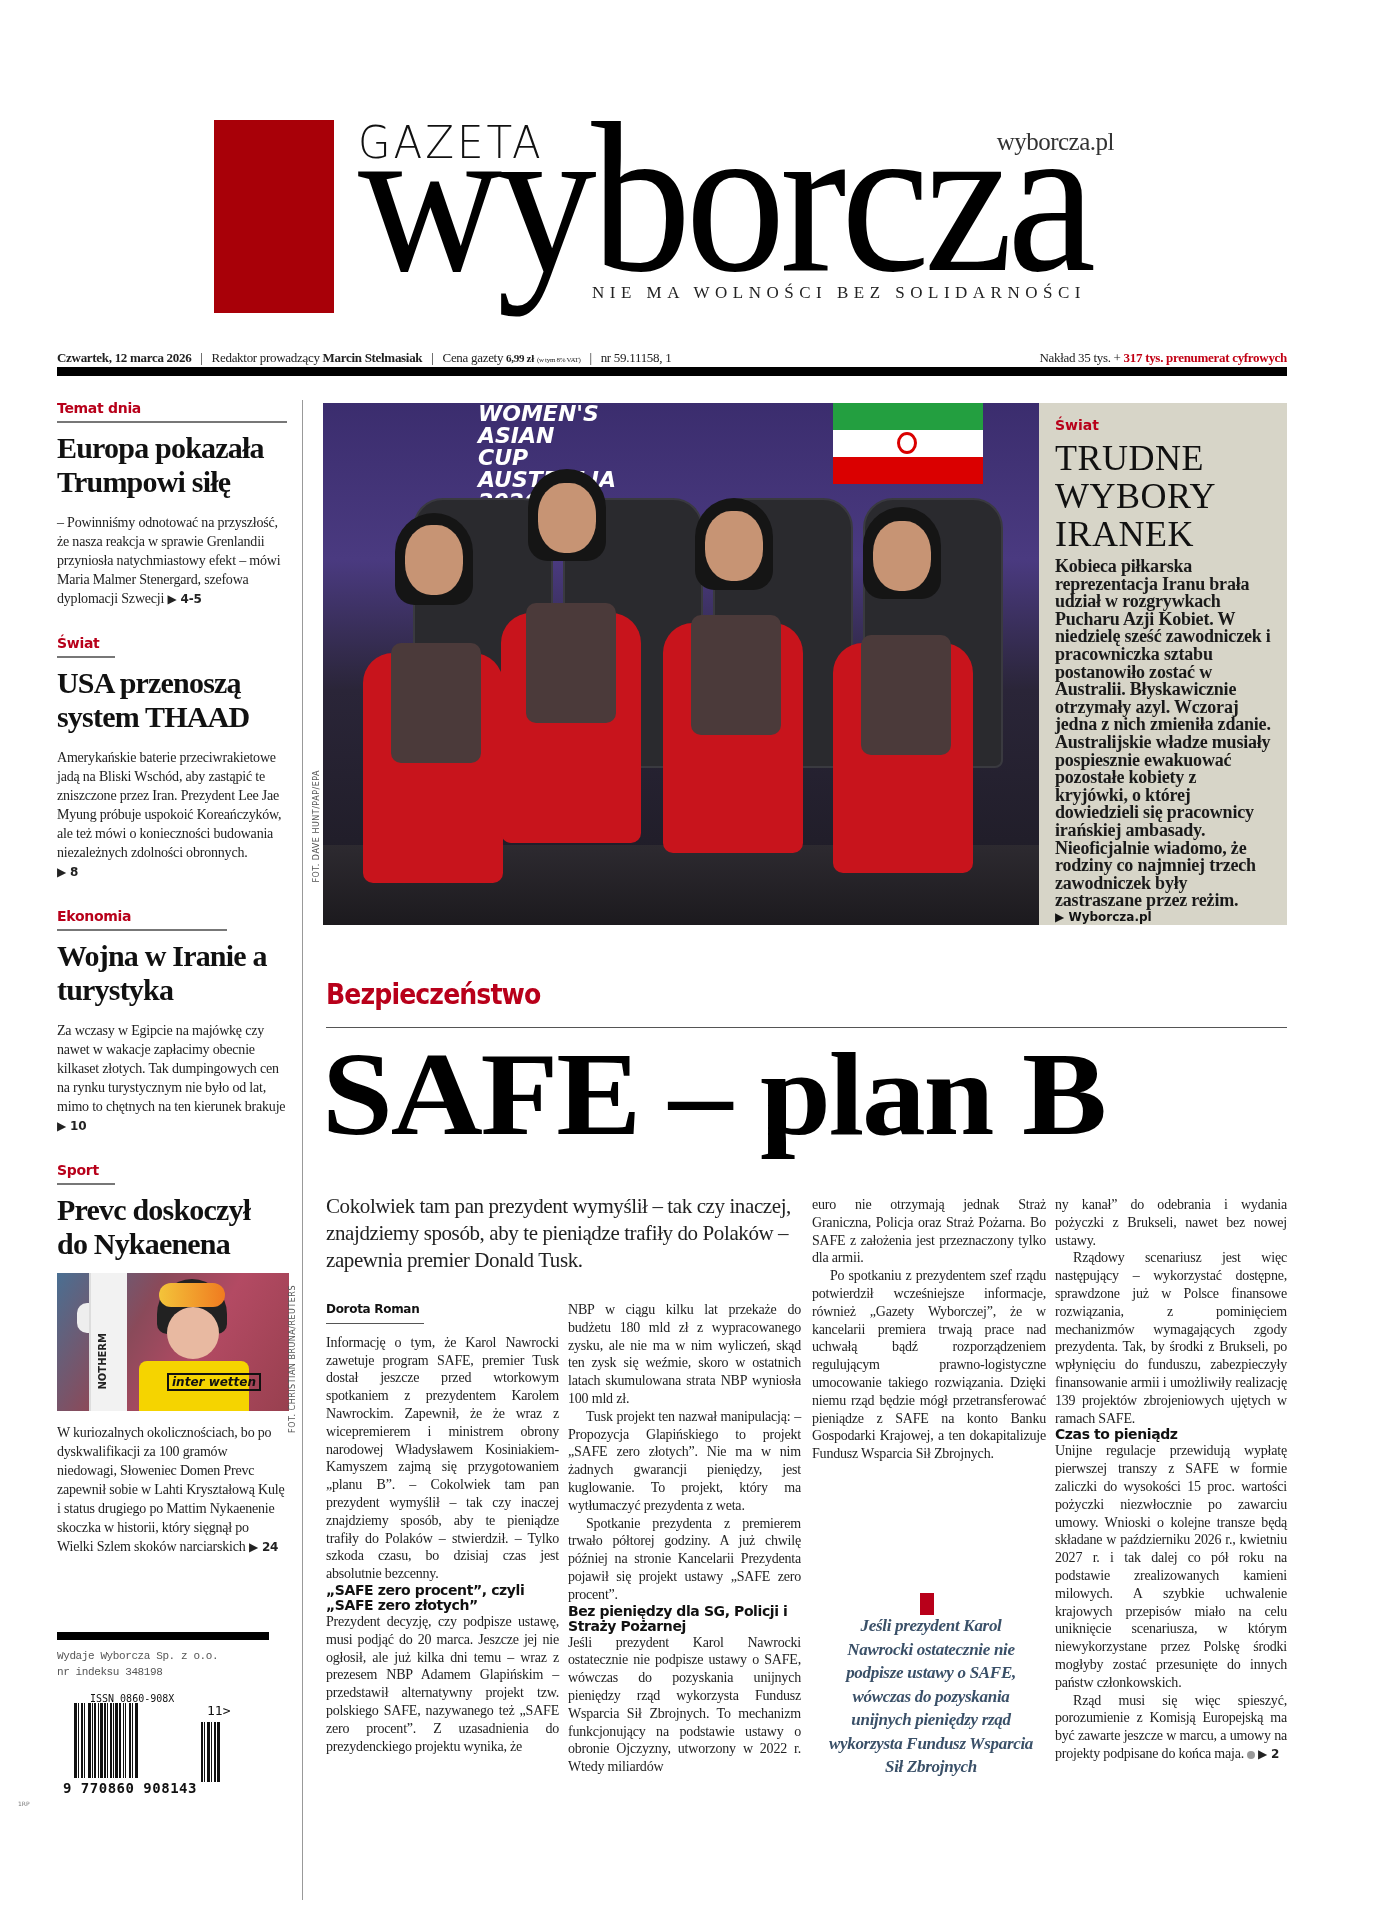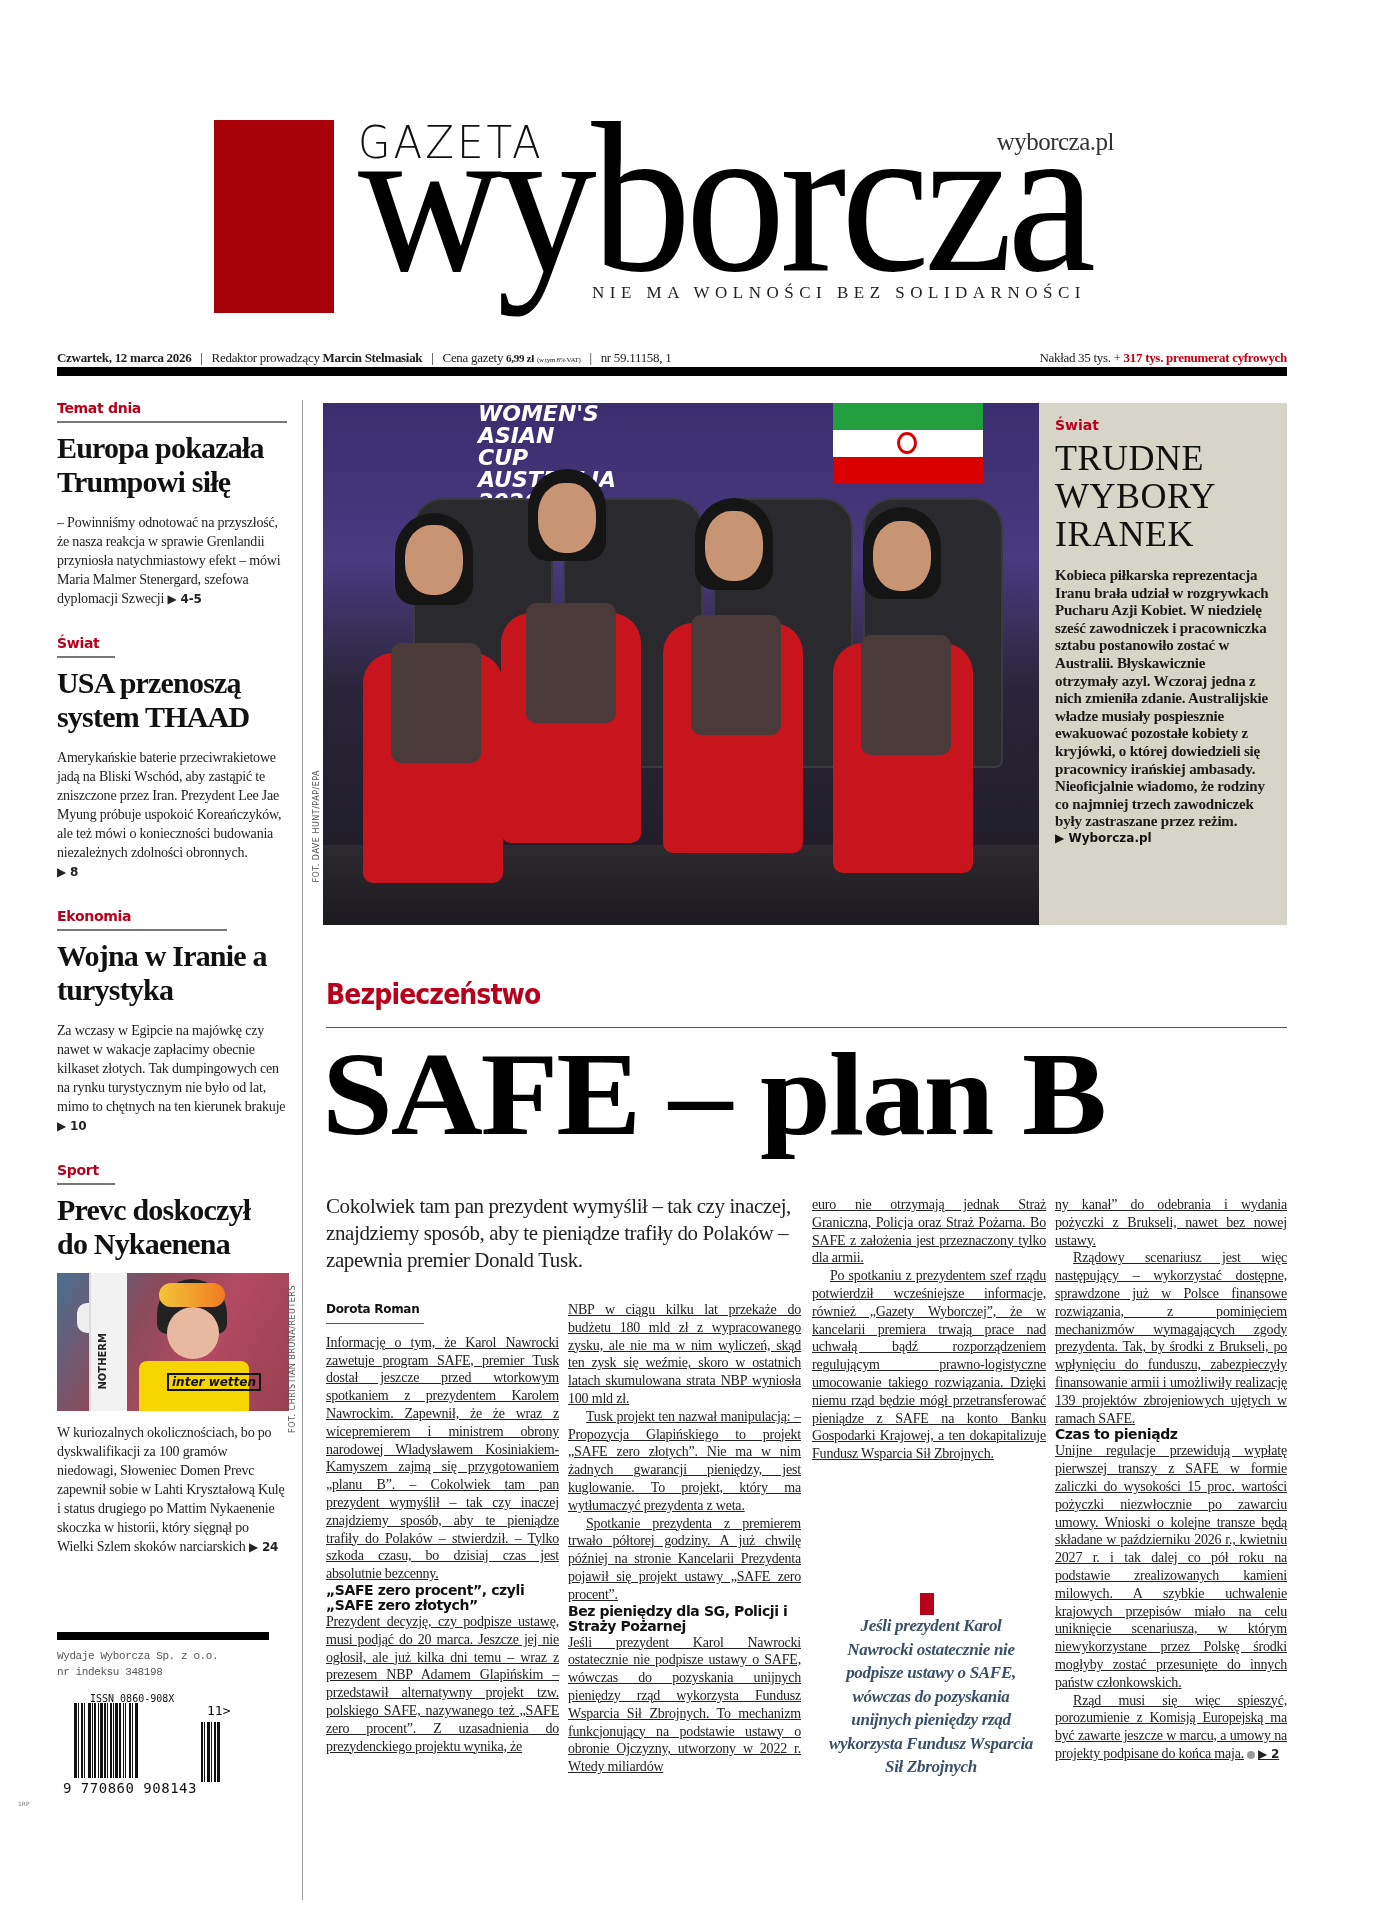--- a/index.html
+++ b/index.html
@@ -41,21 +41,21 @@
   .sport-photo .bib { position: absolute; left: 82px; top: 88px; width: 110px; height: 50px; background: #f5d400; border-radius: 8px 8px 0 0; }
   .sport-photo .bib-text { position: absolute; left: 110px; top: 100px; font-family: "DejaVu Sans", sans-serif; font-size: 12px; font-weight: bold; font-style: italic; color: #111; line-height: 12px; border: 2px solid #111; padding: 1px 3px; }
   .sport-photo .glove { position: absolute; left: 20px; top: 30px; width: 28px; height: 30px; background: #eee; border-radius: 10px; }
   .photo-credit-v { position: absolute; writing-mode: vertical-rl; transform: rotate(180deg); font-family: "DejaVu Sans", sans-serif; font-size: 8px; color: #555; letter-spacing: 0.5px; }
 
   .imprint-rule { left: 57px; top: 1632px; width: 212px; height: 8px; background: #000; }
   .imprint { left: 57px; top: 1648px; font-family: Liberation Mono, monospace; font-size: 11px; line-height: 16px; color: #555; letter-spacing: -0.4px; }
   .issn { left: 90px; top: 1693px; font-family: "DejaVu Sans Mono", monospace; font-size: 10px; color: #111; }
   .barcode { left: 74px; top: 1703px; width: 120px; height: 75px; display: flex; align-items: flex-start; gap: 0; }
   .barcode span { display: block; background: #111; height: 75px; }
-  .barcode-num { left: 63px; top: 1780px; font-family: "DejaVu Sans Mono", monospace; font-size: 14px; color: #111; letter-spacing: 0.5px; }
+  .barcode-num { left: 63px; top: 1780px; font-family: "DejaVu Sans Mono", monospace; font-size: 14px; color: #111; letter-spacing: 0.5px; font-weight: bold; }
   .addon-num { left: 207px; top: 1703px; font-family: "DejaVu Sans Mono", monospace; font-size: 13px; color: #111; }
   .addon { left: 201px; top: 1722px; width: 27px; height: 60px; display: flex; }
   .addon span { display: block; background: #111; height: 60px; }
   .tiny-mark { left: 18px; top: 1800px; font-family: "DejaVu Sans", sans-serif; font-size: 6px; color: #777; }
 
   
   .vdivider { left: 302px; top: 400px; width: 1px; height: 1500px; background: #999; }
 
   
   .main-photo { left: 323px; top: 403px; width: 716px; height: 522px; overflow: hidden;
@@ -67,32 +67,32 @@
   .main-photo .head { position: absolute; width: 58px; height: 70px; background: #c79474; border-radius: 45%; }
   .main-photo .hijab { position: absolute; width: 78px; height: 92px; background: #151515; border-radius: 40px 40px 20px 20px; }
   .main-photo .body { position: absolute; width: 140px; height: 230px; background: #c8141c; border-radius: 30px 30px 10px 10px; }
   .main-photo .vest { position: absolute; width: 90px; height: 120px; background: #4b3a3a; border-radius: 10px; }
   .main-photo .bench-floor { position: absolute; left: 0; bottom: 0; width: 716px; height: 80px; background: linear-gradient(180deg, #2d2a30, #1c1a1e); }
 
   
   .side-box { left: 1039px; top: 403px; width: 248px; height: 522px; background: #d7d5c8; padding: 14px 16px; }
   .side-section { font-family: "DejaVu Sans", sans-serif; font-weight: bold; color: #b8001a; font-size: 14px; }
   .side-headline { font-family: "Liberation Serif", serif; font-size: 36px; line-height: 38px; color: #111; margin-top: 6px; letter-spacing: 0.5px; }
-  .side-body { font-family: "Liberation Serif", serif; font-weight: bold; font-size: 15px; line-height: 17.6px; margin-top: 14px; color: #1a1a1a; letter-spacing: -0.2px; }
+  .side-body { font-family: "Liberation Serif", serif; font-weight: bold; font-size: 18px; line-height: 17.6px; margin-top: 5px; color: #1a1a1a; letter-spacing: -0.2px; }
   .side-link { font-family: "DejaVu Sans", sans-serif; font-weight: bold; font-size: 12px; color: #111; margin-top: 0; }
 
   
   .kicker { left: 326px; top: 978px; font-family: "DejaVu Sans", sans-serif; font-weight: bold; font-size: 28px; color: #b8001a; letter-spacing: -1px; transform: scaleX(0.9); transform-origin: left; }
   .kicker-rule { left: 326px; top: 1027px; width: 961px; height: 1px; background: #555; }
   .big-headline { left: 322px; top: 1030px; font-family: "Liberation Serif", serif; font-weight: bold; font-size: 118px; line-height: 130px; letter-spacing: -2px; color: #000; transform: scaleX(1.08); transform-origin: left; }
 
   .lead { left: 326px; top: 1193px; width: 470px; font-family: "Liberation Serif", serif; font-size: 21px; line-height: 27px; color: #222; letter-spacing: -0.4px; }
 
   .col { position: absolute; width: 233px; font-family: "Liberation Serif", serif; font-size: 14px; line-height: 17.8px; color: #222; letter-spacing: -0.2px; text-align: justify; }
-  .col p { text-indent: 0; text-decoration: underline; }
+  .col p { text-indent: 0; }
   .col p.indent { text-indent: 18px; }
   .byline { font-family: "DejaVu Sans", sans-serif; font-weight: bold; font-size: 12px; color: #111; letter-spacing: -0.3px; }
   .byline-rule { height: 1px; background: #555; margin: 4px 0 10px 0; width: 98px; }
   .subhead { font-family: "DejaVu Sans", sans-serif; font-weight: bold; font-size: 14px; line-height: 15px; color: #111; margin-top: 0; letter-spacing: -0.4px; text-align: left; }
 
   .col1 { left: 326px; top: 1301px; }
   .col2 { left: 568px; top: 1301px; }
   .col3 { left: 812px; top: 1196px; width: 234px; }
   .col4 { left: 1055px; top: 1196px; width: 232px; }
 

